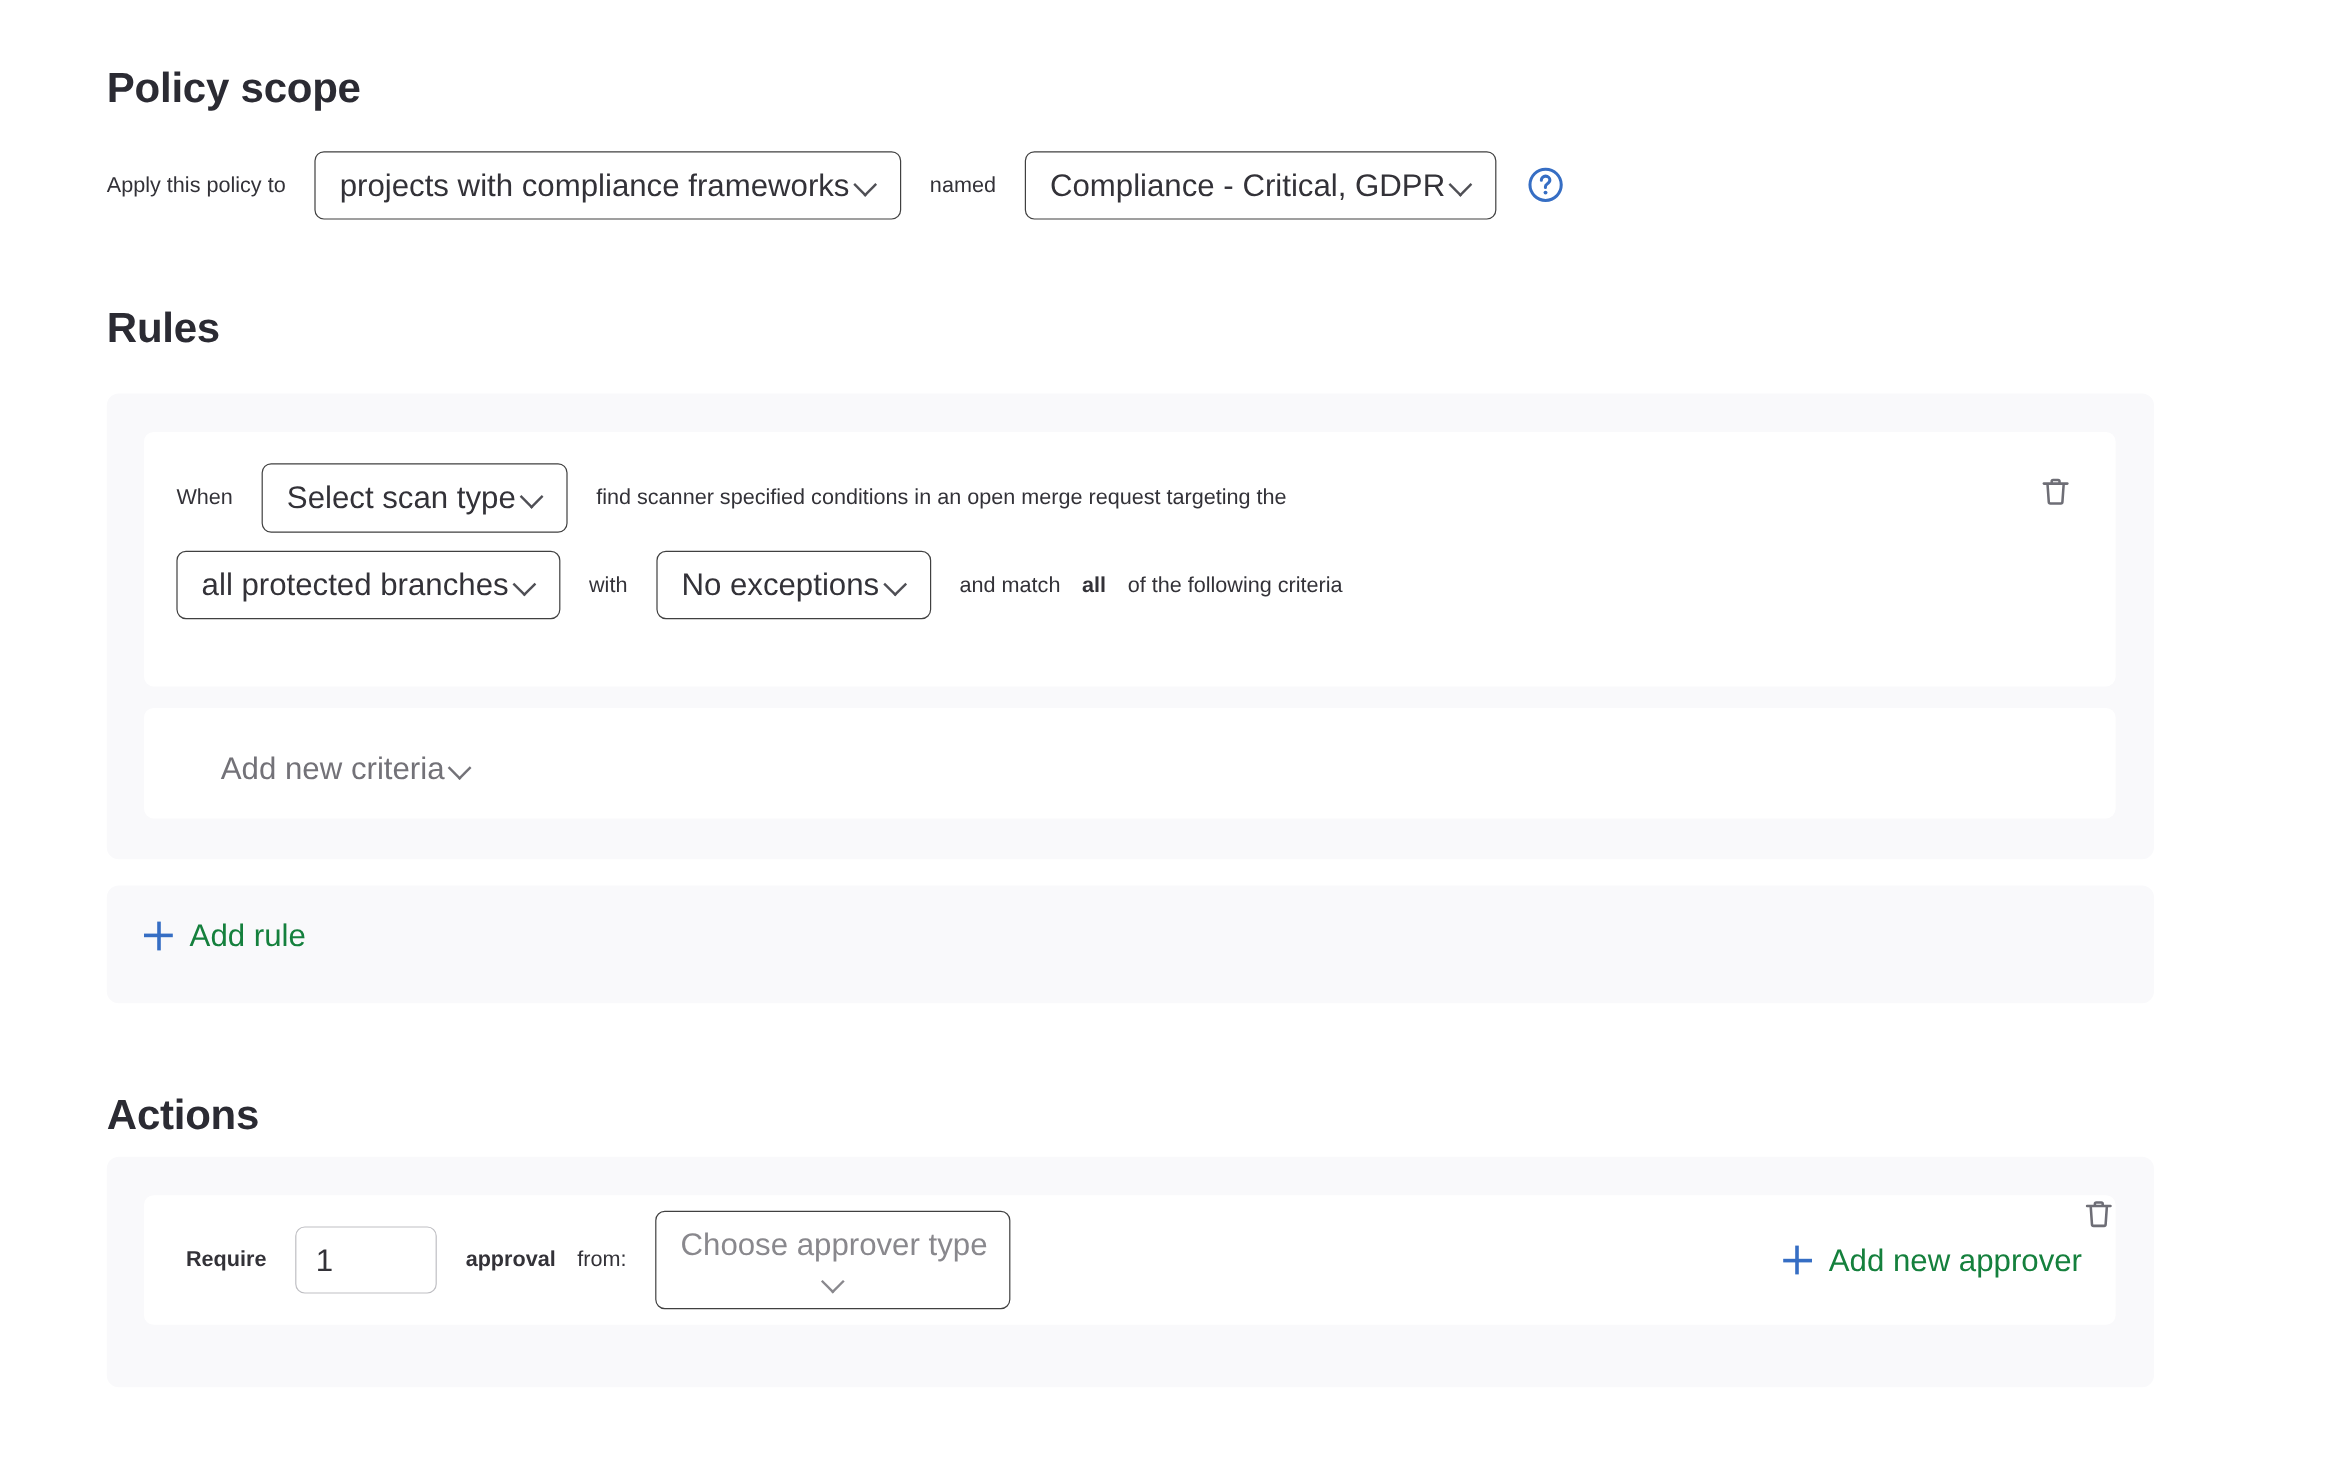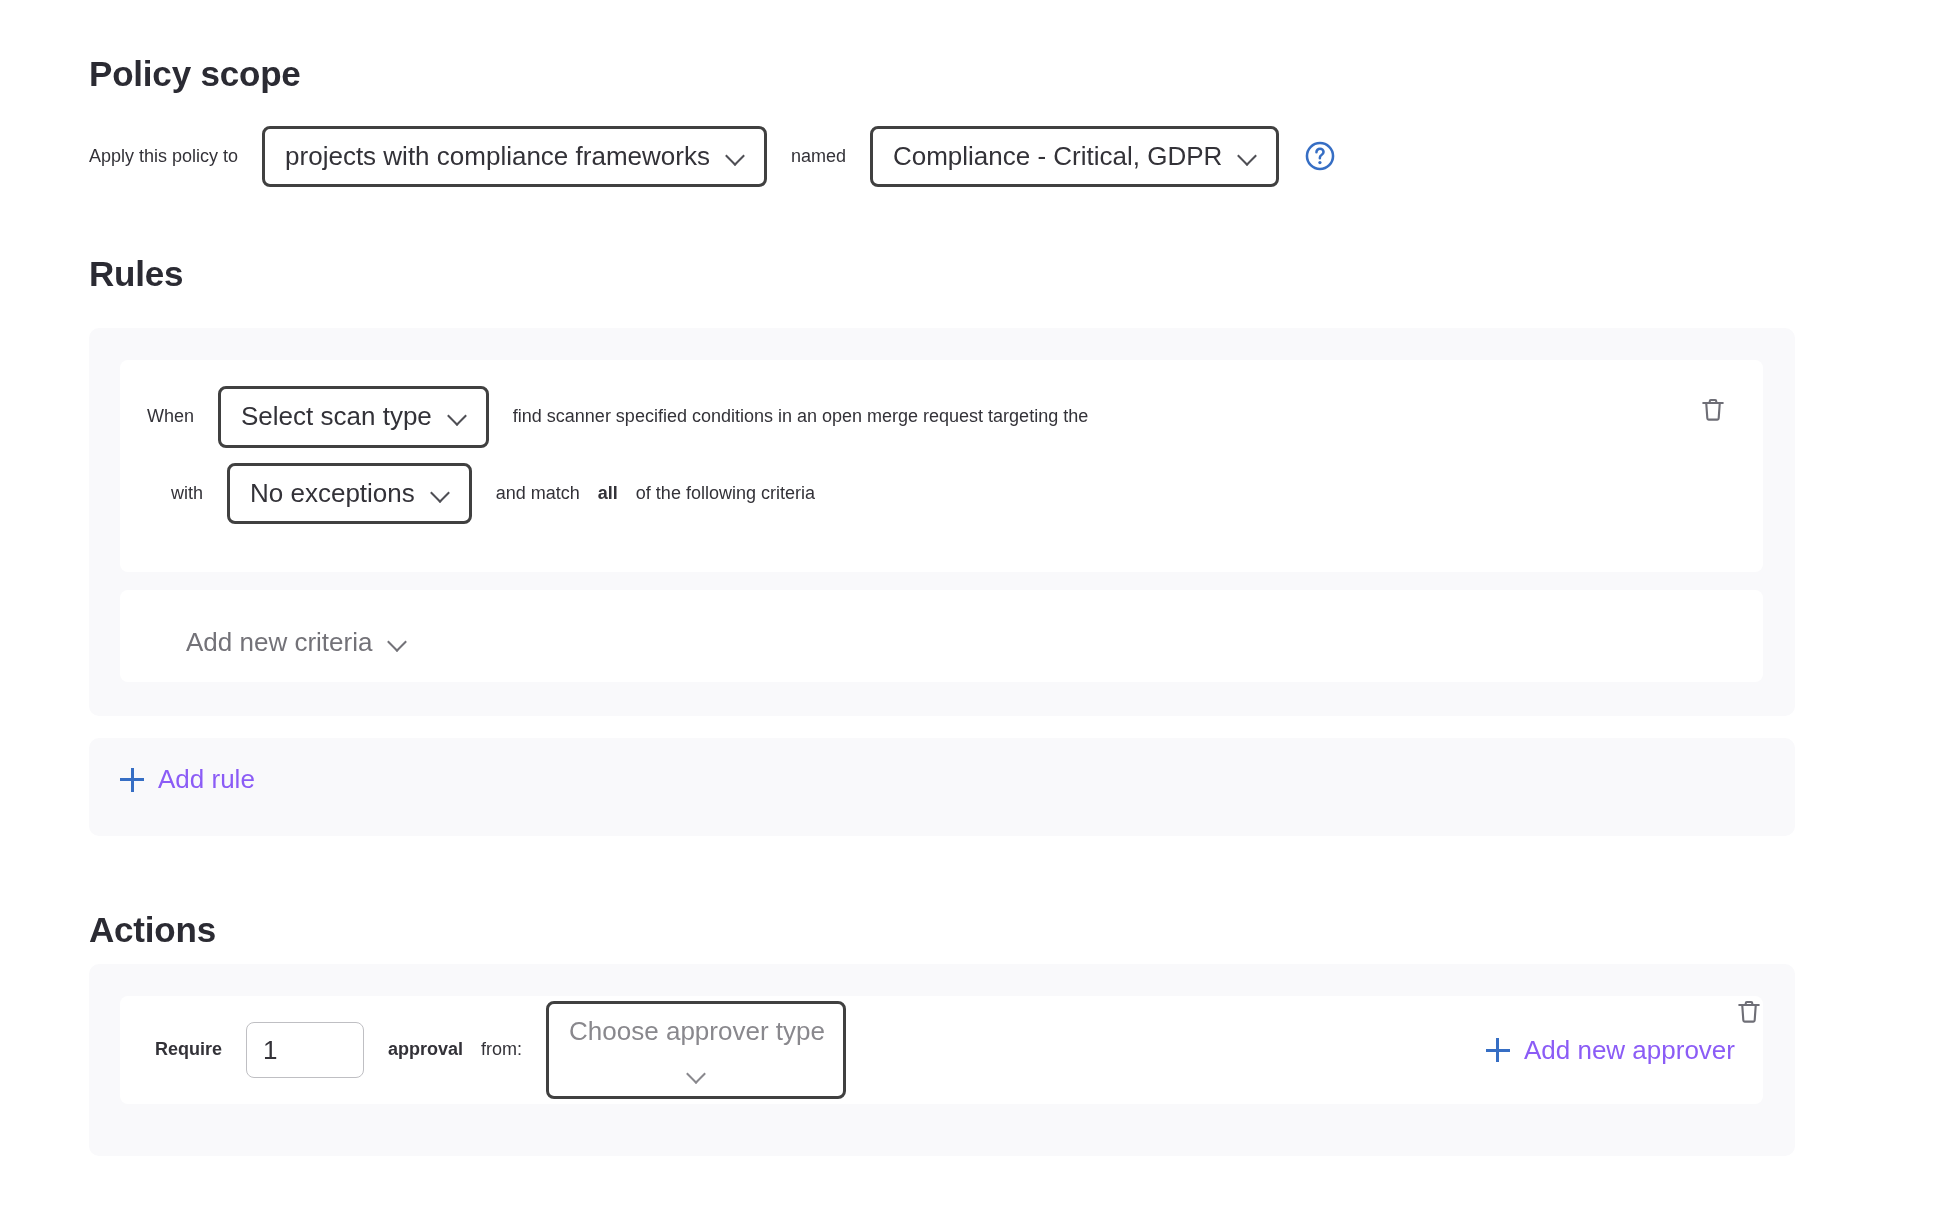--- a/index.html
+++ b/index.html
@@ -51,22 +51,22 @@
     color: #333238;
     line-height: 1.3;
     white-space: nowrap;
   }
   .plain-text.bold { font-weight: bold; }
 
   
   .dropdown {
     display: inline-flex;
     align-items: center;
-    gap: 16px;
-    border: 3px solid #404040;
+    gap: 4px;
+    border: 1px solid #404040;
     border-radius: 8px;
     background: #ffffff;
     padding: 11px 18px 12px 20px;
     font-size: 26px;
     color: #333238;
     line-height: 1.25;
     white-space: nowrap;
     cursor: pointer;
   }
   .dropdown.muted { color: #89888d; flex-direction: column; }
@@ -181,21 +181,21 @@
   #addrule-card {
     left: 89px;
     top: 738px;
     width: 1706px;
     height: 98px;
   }
   .link-btn {
     display: inline-flex;
     align-items: center;
     gap: 14px;
-    color: #8b5cf6;
+    color: #15803d;
     font-size: 26px;
     cursor: pointer;
     white-space: nowrap;
   }
   .plus-icon {
     position: relative;
     width: 24px;
     height: 24px;
     flex: none;
   }
@@ -310,20 +310,24 @@
           <div class="dropdown">
             <span>Select scan type</span>
             <span class="chev"></span>
           </div>
 
           <span class="gap-m"></span>
           <span class="plain-text">find scanner specified conditions in an open merge request targeting the</span>
         </div>
 
         <div class="rule-line">
+          <div class="dropdown">
+            <span>all protected branches</span>
+            <span class="chev"></span>
+          </div>
 
           <span class="gap-m"></span>
           <span class="plain-text">with</span>
           <span class="gap-m"></span>
 
           <div class="dropdown">
             <span>No exceptions</span>
             <span class="chev"></span>
           </div>
 

